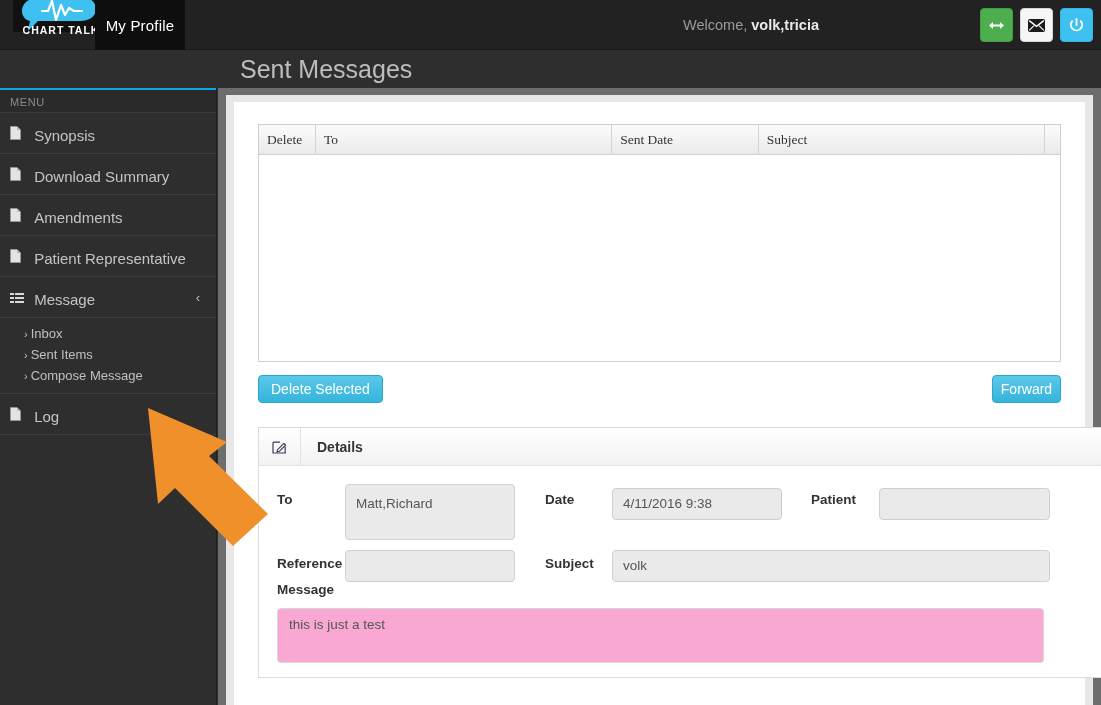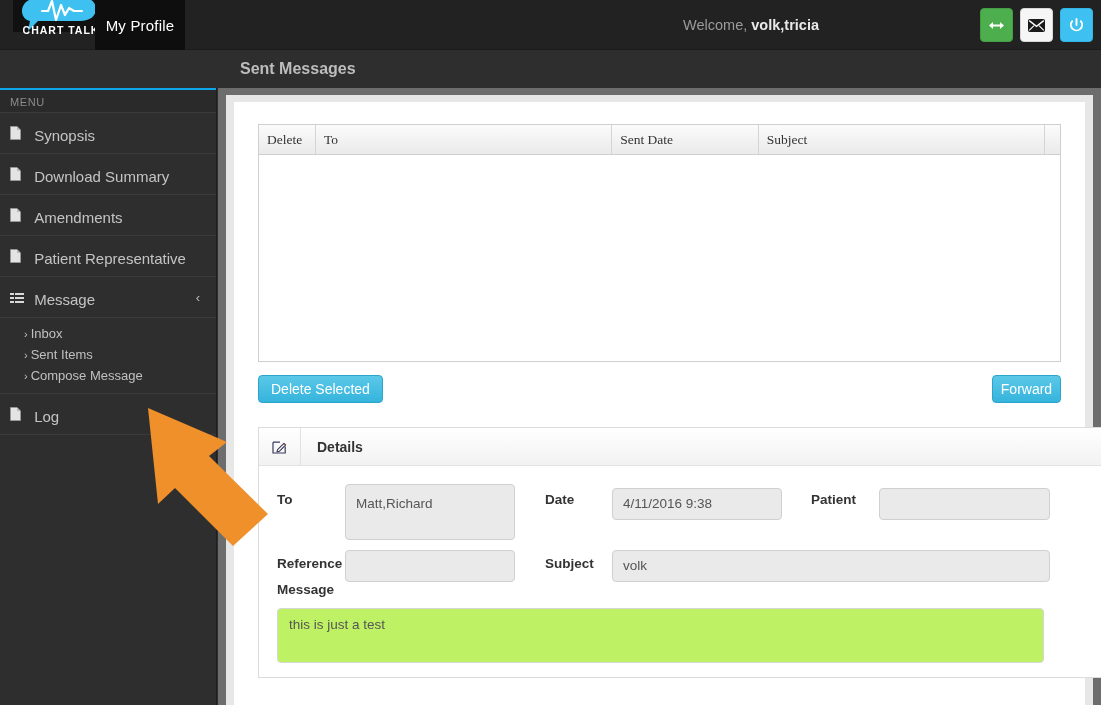--- a/index.html
+++ b/index.html
@@ -53,21 +53,21 @@
   .nav-btn.blue  { background: #3ec1f0; border-color: #2fb5e6; }
   .nav-btn svg { display:block; }
 
   
   .titlebar {
     position: absolute; top: 50px; left: 0; width: 1101px; height: 38px;
     background: #2e2e2e;
   }
   .titlebar .ttl {
     position: absolute; left: 240px; top: 50%; transform: translateY(-50%);
-    color: #bdbdbd; font-size: 16px; font-weight: bold; white-space: nowrap;
+    color: #bdbdbd; font-size: 25px; font-weight: normal; white-space: nowrap;
   }
 
   
   .sidebar {
     position: absolute; top: 88px; left: 0; width: 217px; height: 617px;
     background: #2e2e2e;
     border-right: 1px solid #1f1f1f;
   }
   .menu-header {
     height: 25px; line-height: 25px;
@@ -219,21 +219,21 @@
     overflow: hidden; white-space: nowrap;
     cursor: text;
   }
   .msg-label {
     font-size: 13.5px; font-weight: bold; color: #333333;
     margin-top: -10px;
   }
   .msg-area {
     margin-top: 11px;
     width: 803px; height: 55px;
-    background: #bef264;
+    background: #f9a8d4;
     border: 1px solid #d6d6d6;
     border-radius: 4px;
     font-size: 13.5px; color: #555555;
     padding: 8px 11px;
     cursor: text;
   }
 
   
   .arrow-overlay {
     position: absolute; left: 120px; top: 400px;

